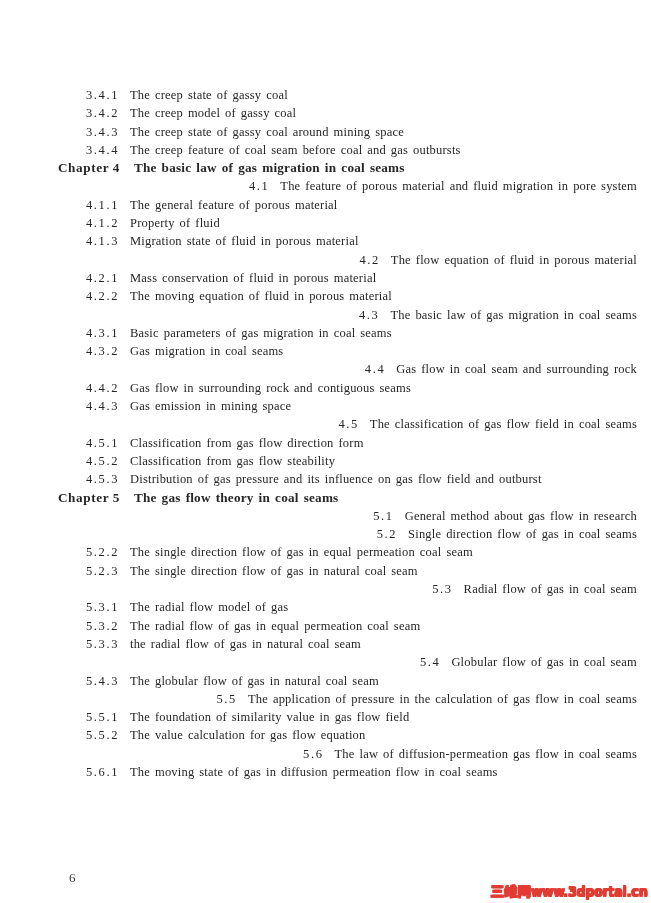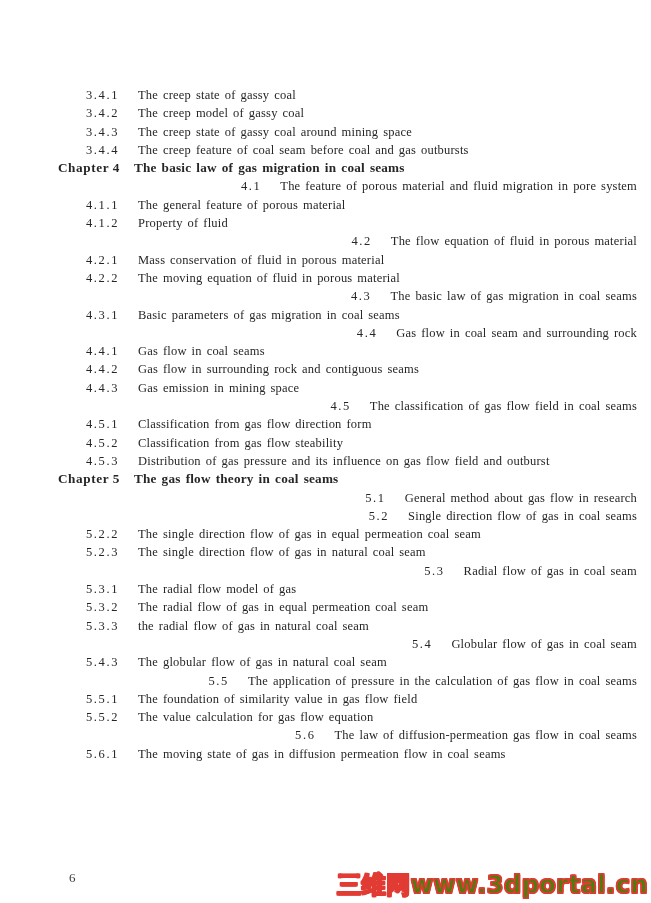--- a/index.html
+++ b/index.html
@@ -20,21 +20,21 @@
     right: 14px;
   }
   .row {
     height: 18.3px;
     line-height: 18.3px;
     white-space: nowrap;
     font-size: 12.5px;
   }
   .row .num {
     letter-spacing: 1.6px;
-    margin-right: 19px;
+    margin-right: 11px;
   }
   .row .title {
     word-spacing: 1.6px;
     letter-spacing: 0.2px;
   }
   .row.chapter {
     padding-left: 58px;
     font-weight: bold;
     font-size: 13.2px;
   }
@@ -49,22 +49,22 @@
     left: 69px;
     bottom: 17px;
     font-size: 13px;
     color: #3a3a3a;
   }
   .watermark {
     position: absolute;
     right: 3px;
     bottom: 2px;
     font-family: "DejaVu Sans", "Liberation Sans", sans-serif;
-    font-weight: bold;
-    font-size: 24px;
+    font-weight: normal;
+    font-size: 13px;
     letter-spacing: 0.5px;
     color: #4d7c0f;
     -webkit-text-stroke: 1.2px #e23b34;
     text-shadow:
       1px 0 0 #e23b34, -1px 0 0 #e23b34,
       0 1px 0 #e23b34, 0 -1px 0 #e23b34,
       1px 1px 0 #e23b34, -1px -1px 0 #e23b34,
       1px -1px 0 #e23b34, -1px 1px 0 #e23b34;
   }
 </style>
@@ -74,27 +74,28 @@
 <div class="page">
   <div class="toc">
       <div class="row sub"><span class="num">3.4.1</span><span class="title">The creep state of gassy coal</span></div>
       <div class="row sub"><span class="num">3.4.2</span><span class="title">The creep model of gassy coal</span></div>
       <div class="row sub"><span class="num">3.4.3</span><span class="title">The creep state of gassy coal around mining space</span></div>
       <div class="row sub"><span class="num">3.4.4</span><span class="title">The creep feature of coal seam before coal and gas outbursts</span></div>
       <div class="row chapter"><span class="num">Chapter 4</span><span class="title">The basic law of gas migration in coal seams</span></div>
       <div class="row sec"><span class="num">4.1</span><span class="title">The feature of porous material and fluid migration in pore system</span></div>
       <div class="row sub"><span class="num">4.1.1</span><span class="title">The general feature of porous material</span></div>
       <div class="row sub"><span class="num">4.1.2</span><span class="title">Property of fluid</span></div>
+      <div class="row sub"><span class="num">4.1.3</span><span class="title">Migration state of fluid in porous material</span></div>
       <div class="row sec"><span class="num">4.2</span><span class="title">The flow equation of fluid in porous material</span></div>
       <div class="row sub"><span class="num">4.2.1</span><span class="title">Mass conservation of fluid in porous material</span></div>
       <div class="row sub"><span class="num">4.2.2</span><span class="title">The moving equation of fluid in porous material</span></div>
       <div class="row sec"><span class="num">4.3</span><span class="title">The basic law of gas migration in coal seams</span></div>
       <div class="row sub"><span class="num">4.3.1</span><span class="title">Basic parameters of gas migration in coal seams</span></div>
+      <div class="row sub"><span class="num">4.3.2</span><span class="title">Gas migration in coal seams</span></div>
       <div class="row sec"><span class="num">4.4</span><span class="title">Gas flow in coal seam and surrounding rock</span></div>
-      <div class="row sub"><span class="num">4.4.1</span><span class="title">Gas flow in coal seams</span></div>
       <div class="row sub"><span class="num">4.4.2</span><span class="title">Gas flow in surrounding rock and contiguous seams</span></div>
       <div class="row sub"><span class="num">4.4.3</span><span class="title">Gas emission in mining space</span></div>
       <div class="row sec"><span class="num">4.5</span><span class="title">The classification of gas flow field in coal seams</span></div>
       <div class="row sub"><span class="num">4.5.1</span><span class="title">Classification from gas flow direction form</span></div>
       <div class="row sub"><span class="num">4.5.2</span><span class="title">Classification from gas flow steability</span></div>
       <div class="row sub"><span class="num">4.5.3</span><span class="title">Distribution of gas pressure and its influence on gas flow field and outburst</span></div>
       <div class="row chapter"><span class="num">Chapter 5</span><span class="title">The gas flow theory in coal seams</span></div>
       <div class="row sec"><span class="num">5.1</span><span class="title">General method about gas flow in research</span></div>
       <div class="row sec"><span class="num">5.2</span><span class="title">Single direction flow of gas in coal seams</span></div>
       <div class="row sub"><span class="num">5.2.2</span><span class="title">The single direction flow of gas in equal permeation coal seam</span></div>

